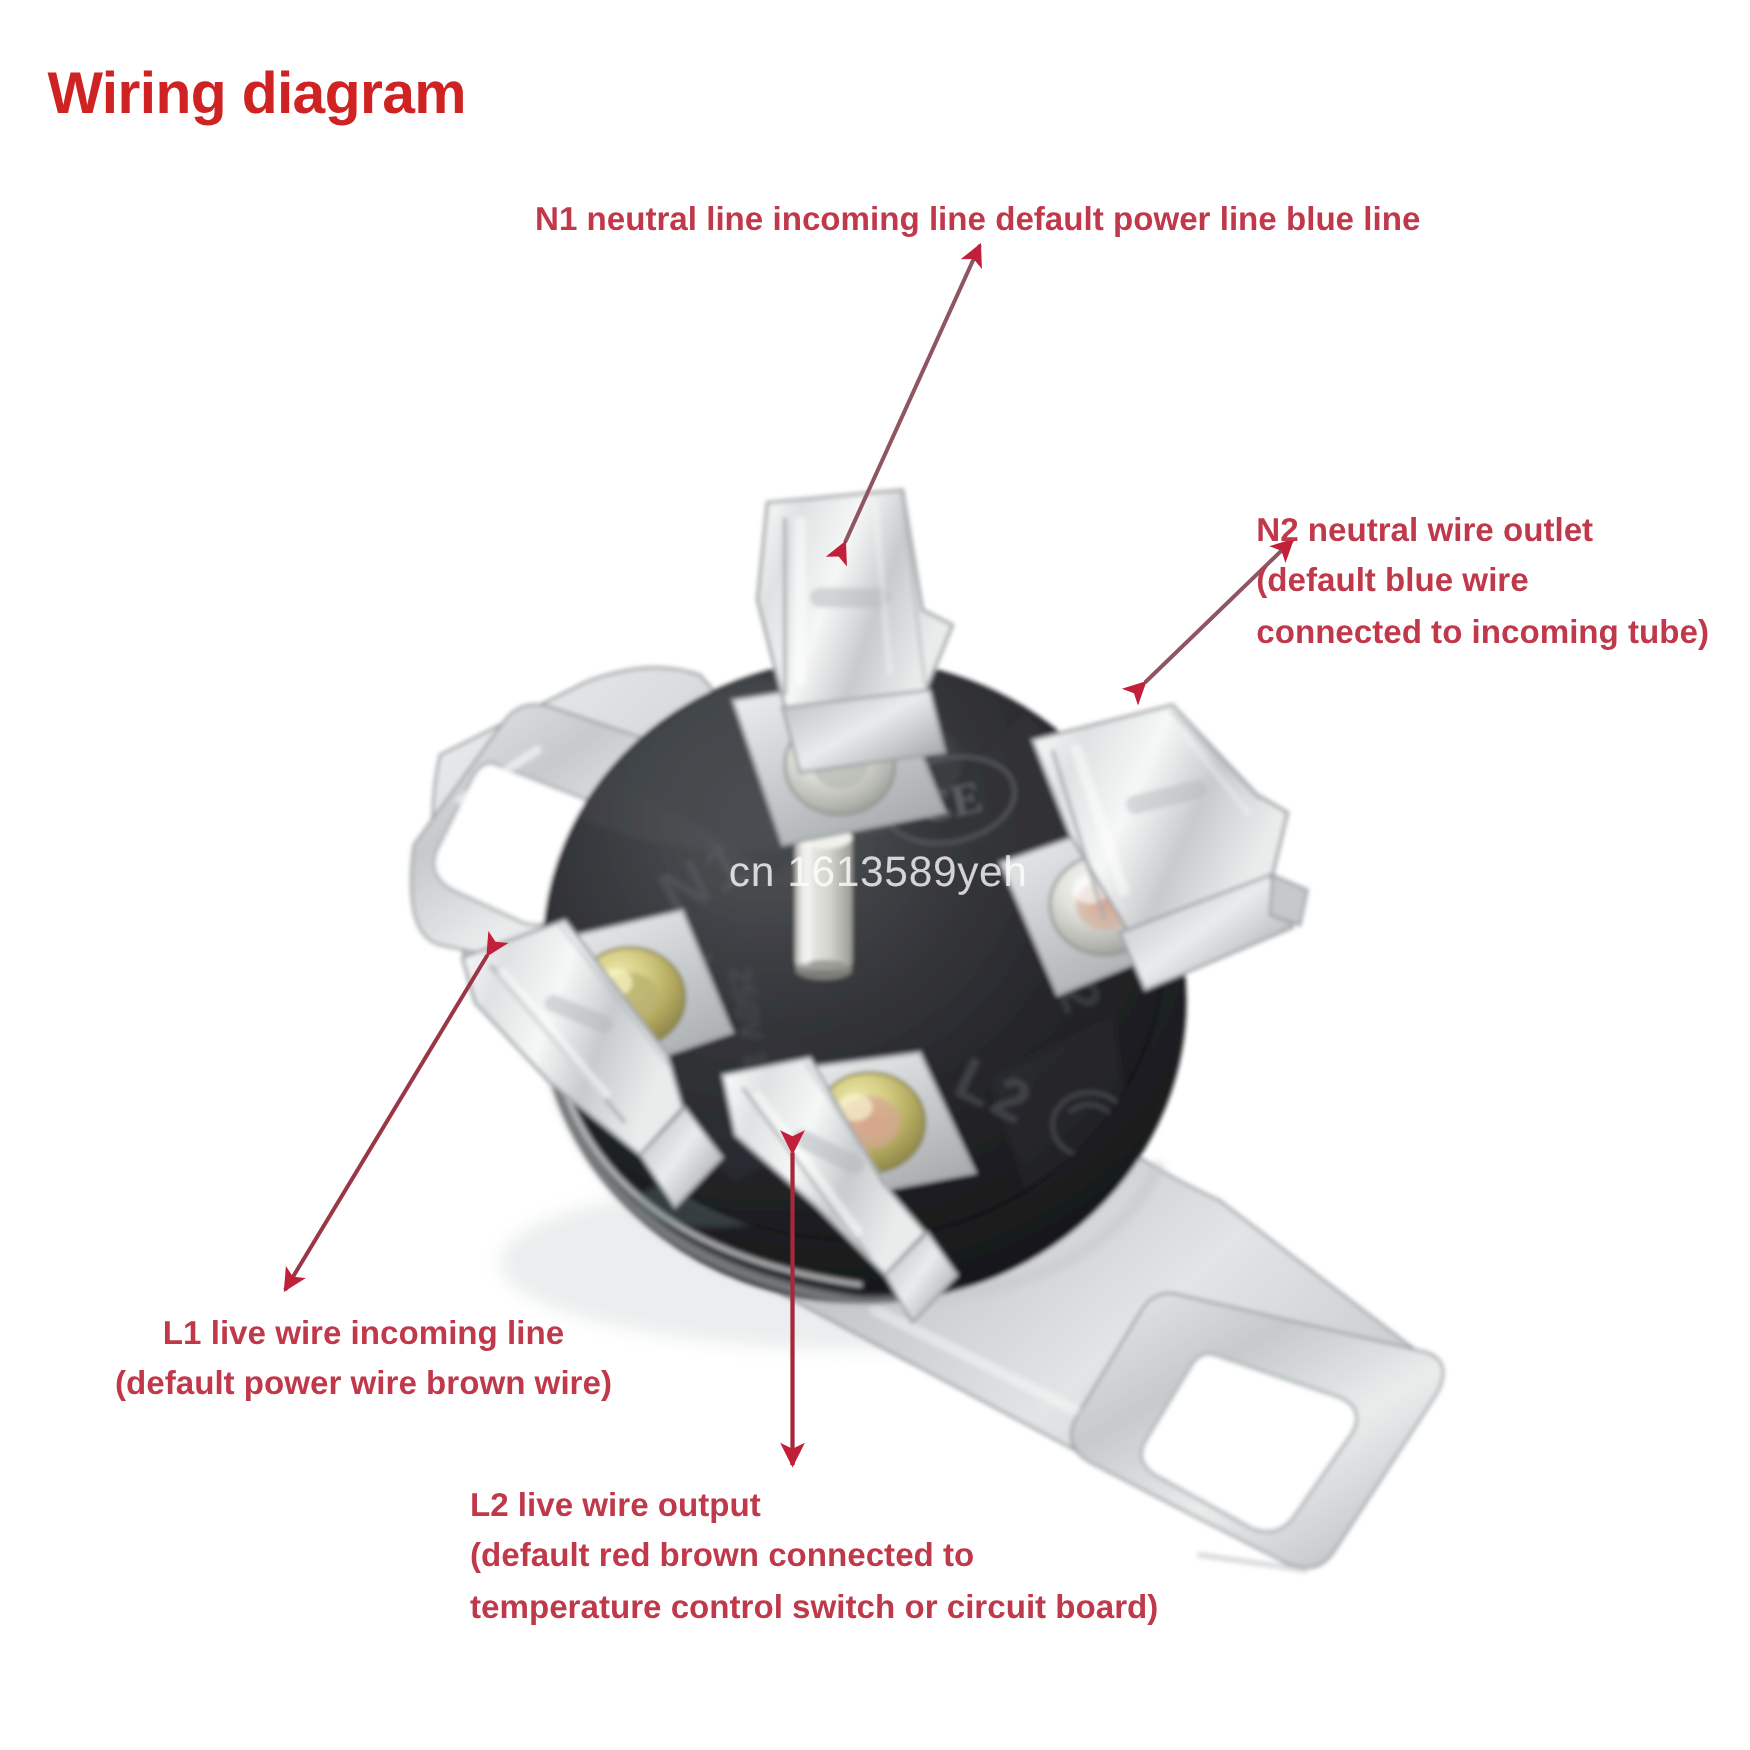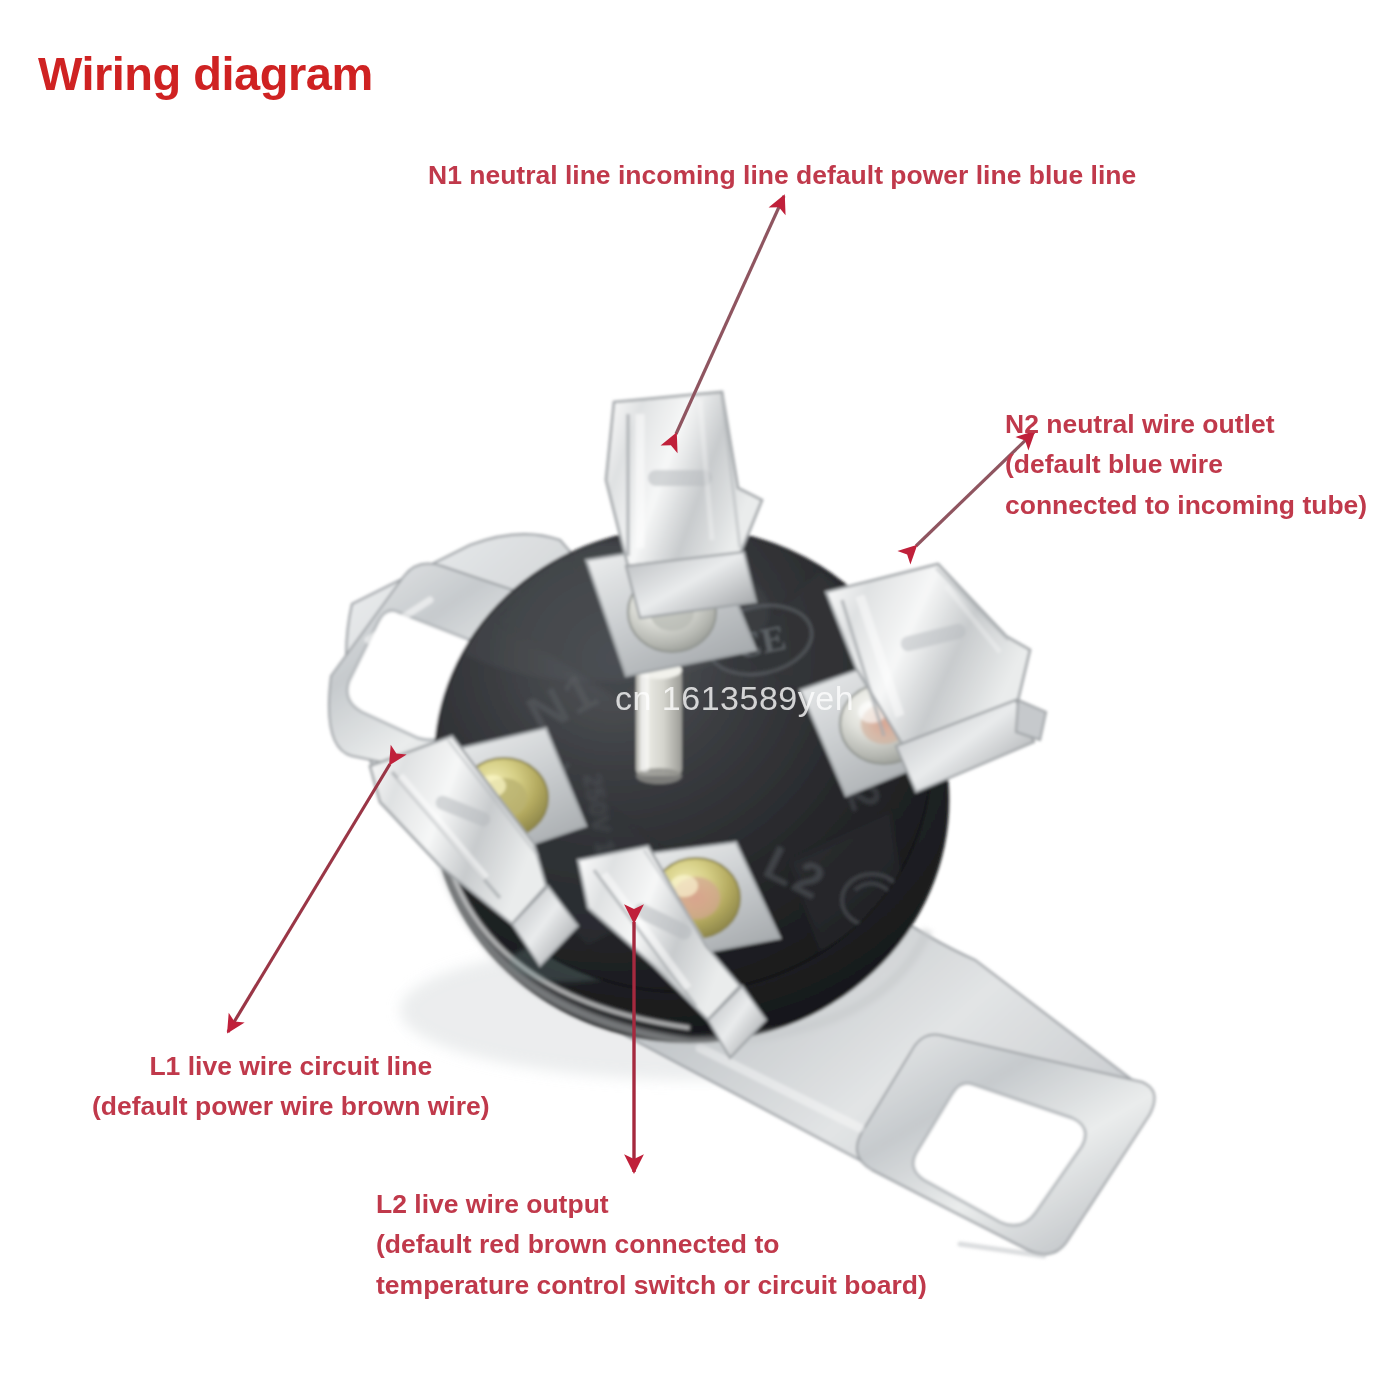--- a/index.html
+++ b/index.html
@@ -41,21 +41,20 @@
   #arrows{position:absolute;left:0;top:0;width:1400px;height:1400px;pointer-events:none;}
 
   
   .watermark{
     position:absolute;left:583px;top:679px;
     font-size:34px;letter-spacing:0.5px;
     color:rgba(255,255,255,0.78);
     font-family:"Liberation Sans", sans-serif;
     white-space:nowrap;
     mix-blend-mode:screen;
-    margin-left:32px;
   }
 </style>
 </head>
 <body>
 
 <div id="stage">
 
   <div class="title">Wiring diagram</div>
 
   <svg id="device" viewBox="0 0 1400 1400">
@@ -395,21 +394,21 @@
     <span class="ln">N1 neutral line incoming line default power line blue line</span>
   </div>
 
   <div class="anno" id="anno-n2">
     <span class="ln">N2 neutral wire outlet</span>
     <span class="ln">(default blue wire</span>
     <span class="ln">connected to incoming tube)</span>
   </div>
 
   <div class="anno" id="anno-l1">
-    <span class="ln">L1 live wire circuit line</span>
+    <span class="ln">L1 live wire incoming line</span>
     <span class="ln">(default power wire brown wire)</span>
   </div>
 
   <div class="anno" id="anno-l2">
     <span class="ln">L2 live wire output</span>
     <span class="ln">(default red brown connected to</span>
     <span class="ln">temperature control switch or circuit board)</span>
   </div>
 
 </div>

